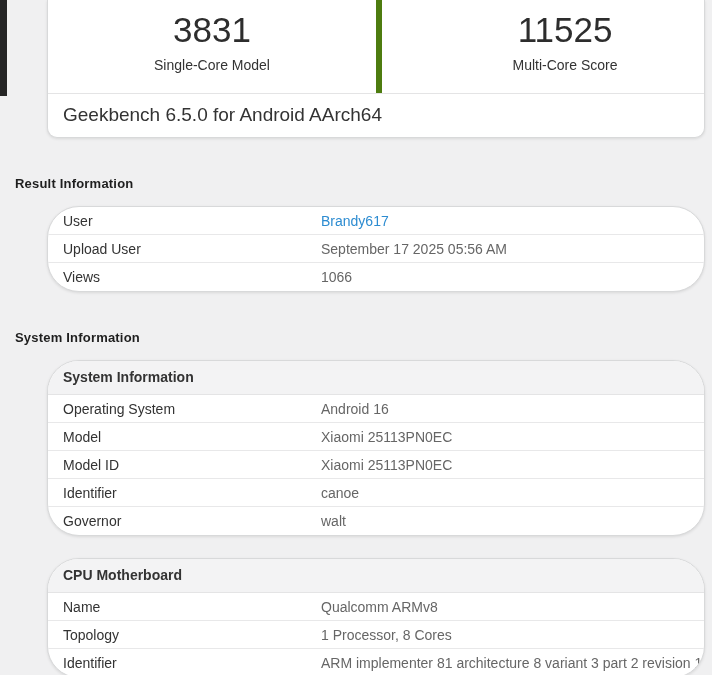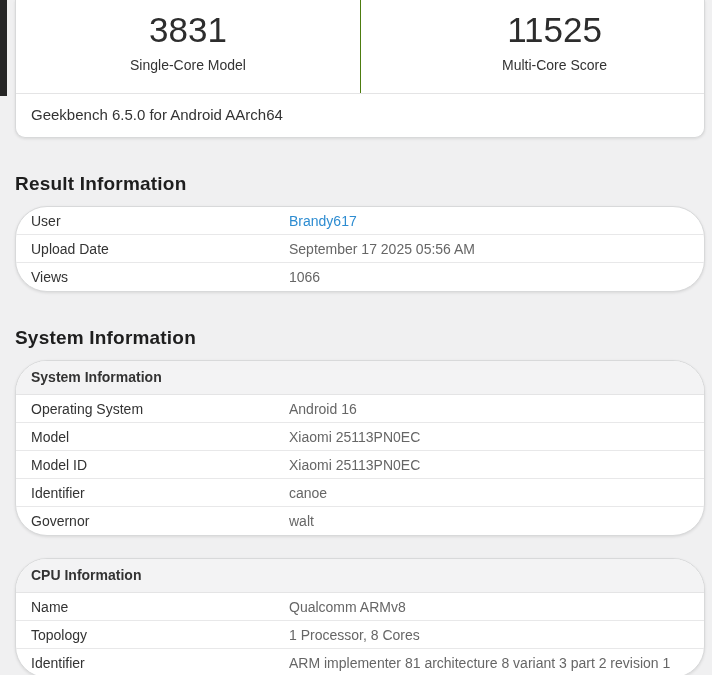--- a/index.html
+++ b/index.html
@@ -16,57 +16,58 @@
     width: 7px; height: 96px;
     background: #252525;
   }
   .container { position: absolute; left: 15px; top: 0; width: 690px; }
 
   .card {
     background: #ffffff;
     border: 1px solid #d8d9da;
     border-radius: 10px;
     box-shadow: 0 1px 3px rgba(0,0,0,0.10);
+    margin-left: 32px;
   }
 
   
   .scores-card {
     border-top: none;
     border-radius: 0 0 10px 10px;
   }
   .score-row { display: flex; height: 94px; border-bottom: 1px solid #e4e4e5; }
   .score-cell {
     flex: 1 1 50%;
     text-align: center;
     padding-top: 11px;
   }
-  .score-cell + .score-cell { border-left: 1px solid #4d7c0f; padding-left: 44px; }
+  .score-cell + .score-cell { border-left: 6px solid #4d7c0f; padding-left: 44px; }
   .score-value {
     font-size: 35px;
     line-height: 38px;
     font-weight: 400;
     color: #2d2d2d;
   }
   .score-label {
     margin-top: 8px;
     font-size: 14px;
     line-height: 16px;
     color: #333;
   }
   .gb-version {
     height: 43px;
     line-height: 42px;
     padding-left: 15px;
-    font-size: 15px;
+    font-size: 19px;
     color: #333;
   }
 
   .section-heading {
     margin: 35px 0 11px 0;
-    font-size: 19px;
+    font-size: 13px;
     line-height: 22px;
     font-weight: 700;
     color: #1e1e1e;
     letter-spacing: 0.2px;
   }
   .section-heading.sys { margin-top: 35px; }
 
   .table-card { overflow: hidden; border-radius: 32px; }
   .table-header {
     height: 34px;
@@ -120,21 +121,21 @@
     </div>
 
     <h2 class="section-heading">Result Information</h2>
 
     <div class="card table-card" id="result-table">
         <div class="trow">
           <div class="tlabel">User</div>
           <div class="tvalue"><a class="link" href="#" style="color: rgb(45, 140, 209);">Brandy617</a></div>
         </div>
         <div class="trow">
-          <div class="tlabel">Upload Date</div>
+          <div class="tlabel">Upload User</div>
           <div class="tvalue">September 17 2025 05:56 AM</div>
         </div>
         <div class="trow">
           <div class="tlabel">Views</div>
           <div class="tvalue">1066</div>
         </div>
       </div>
 
     <h2 class="section-heading sys">System Information</h2>
 
@@ -156,21 +157,21 @@
           <div class="tlabel">Identifier</div>
           <div class="tvalue">canoe</div>
         </div>
         <div class="trow">
           <div class="tlabel">Governor</div>
           <div class="tvalue">walt</div>
         </div>
       </div>
 
     <div class="card table-card cpu-card" id="cpu-table">
-      <div class="table-header">CPU Information</div>
+      <div class="table-header">CPU Motherboard</div>
     <div class="trow">
           <div class="tlabel">Name</div>
           <div class="tvalue">Qualcomm ARMv8</div>
         </div>
         <div class="trow">
           <div class="tlabel">Topology</div>
           <div class="tvalue">1 Processor, 8 Cores</div>
         </div>
         <div class="trow">
           <div class="tlabel">Identifier</div>

